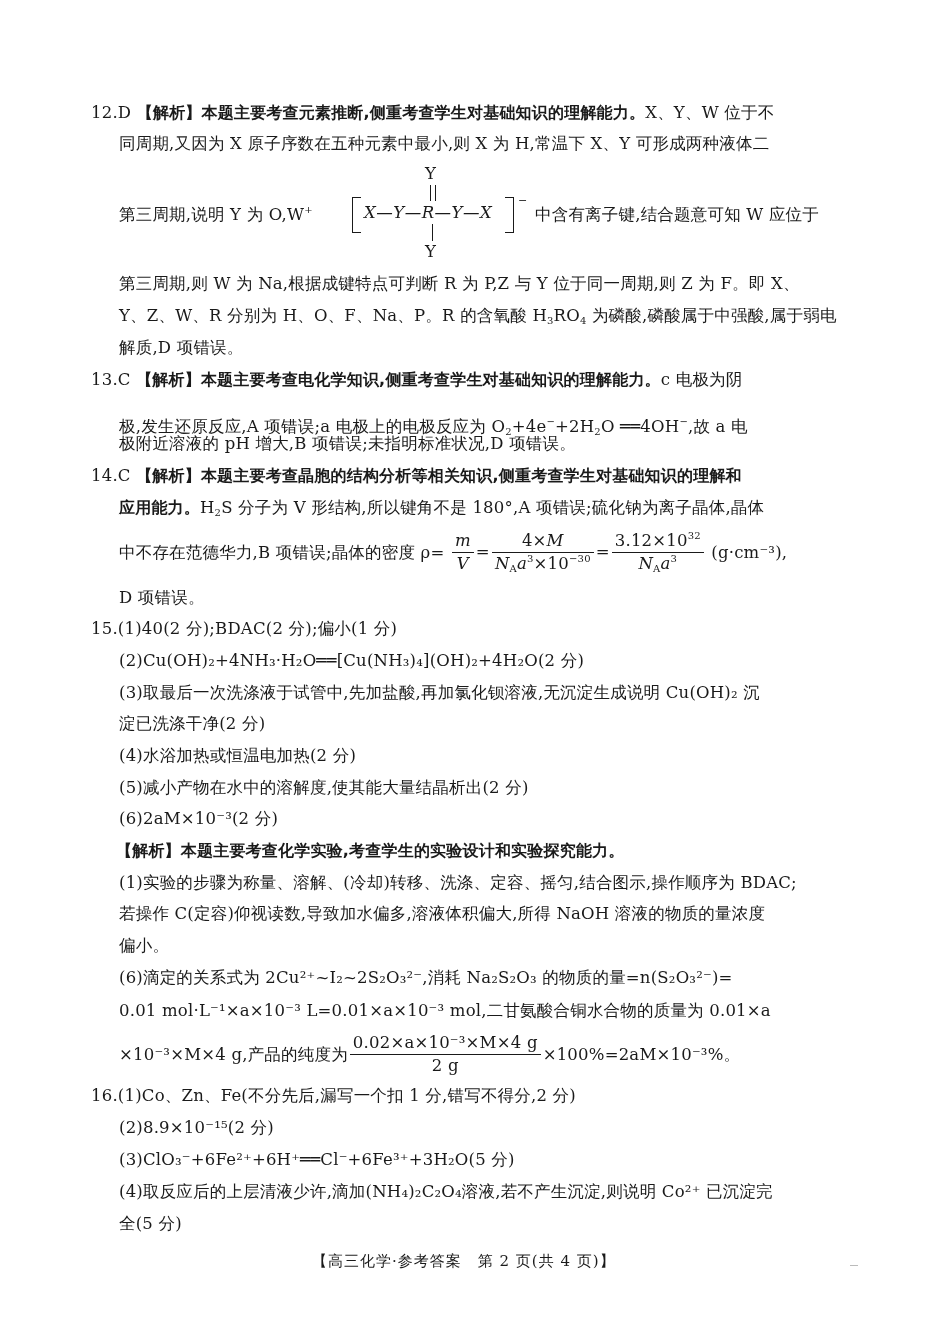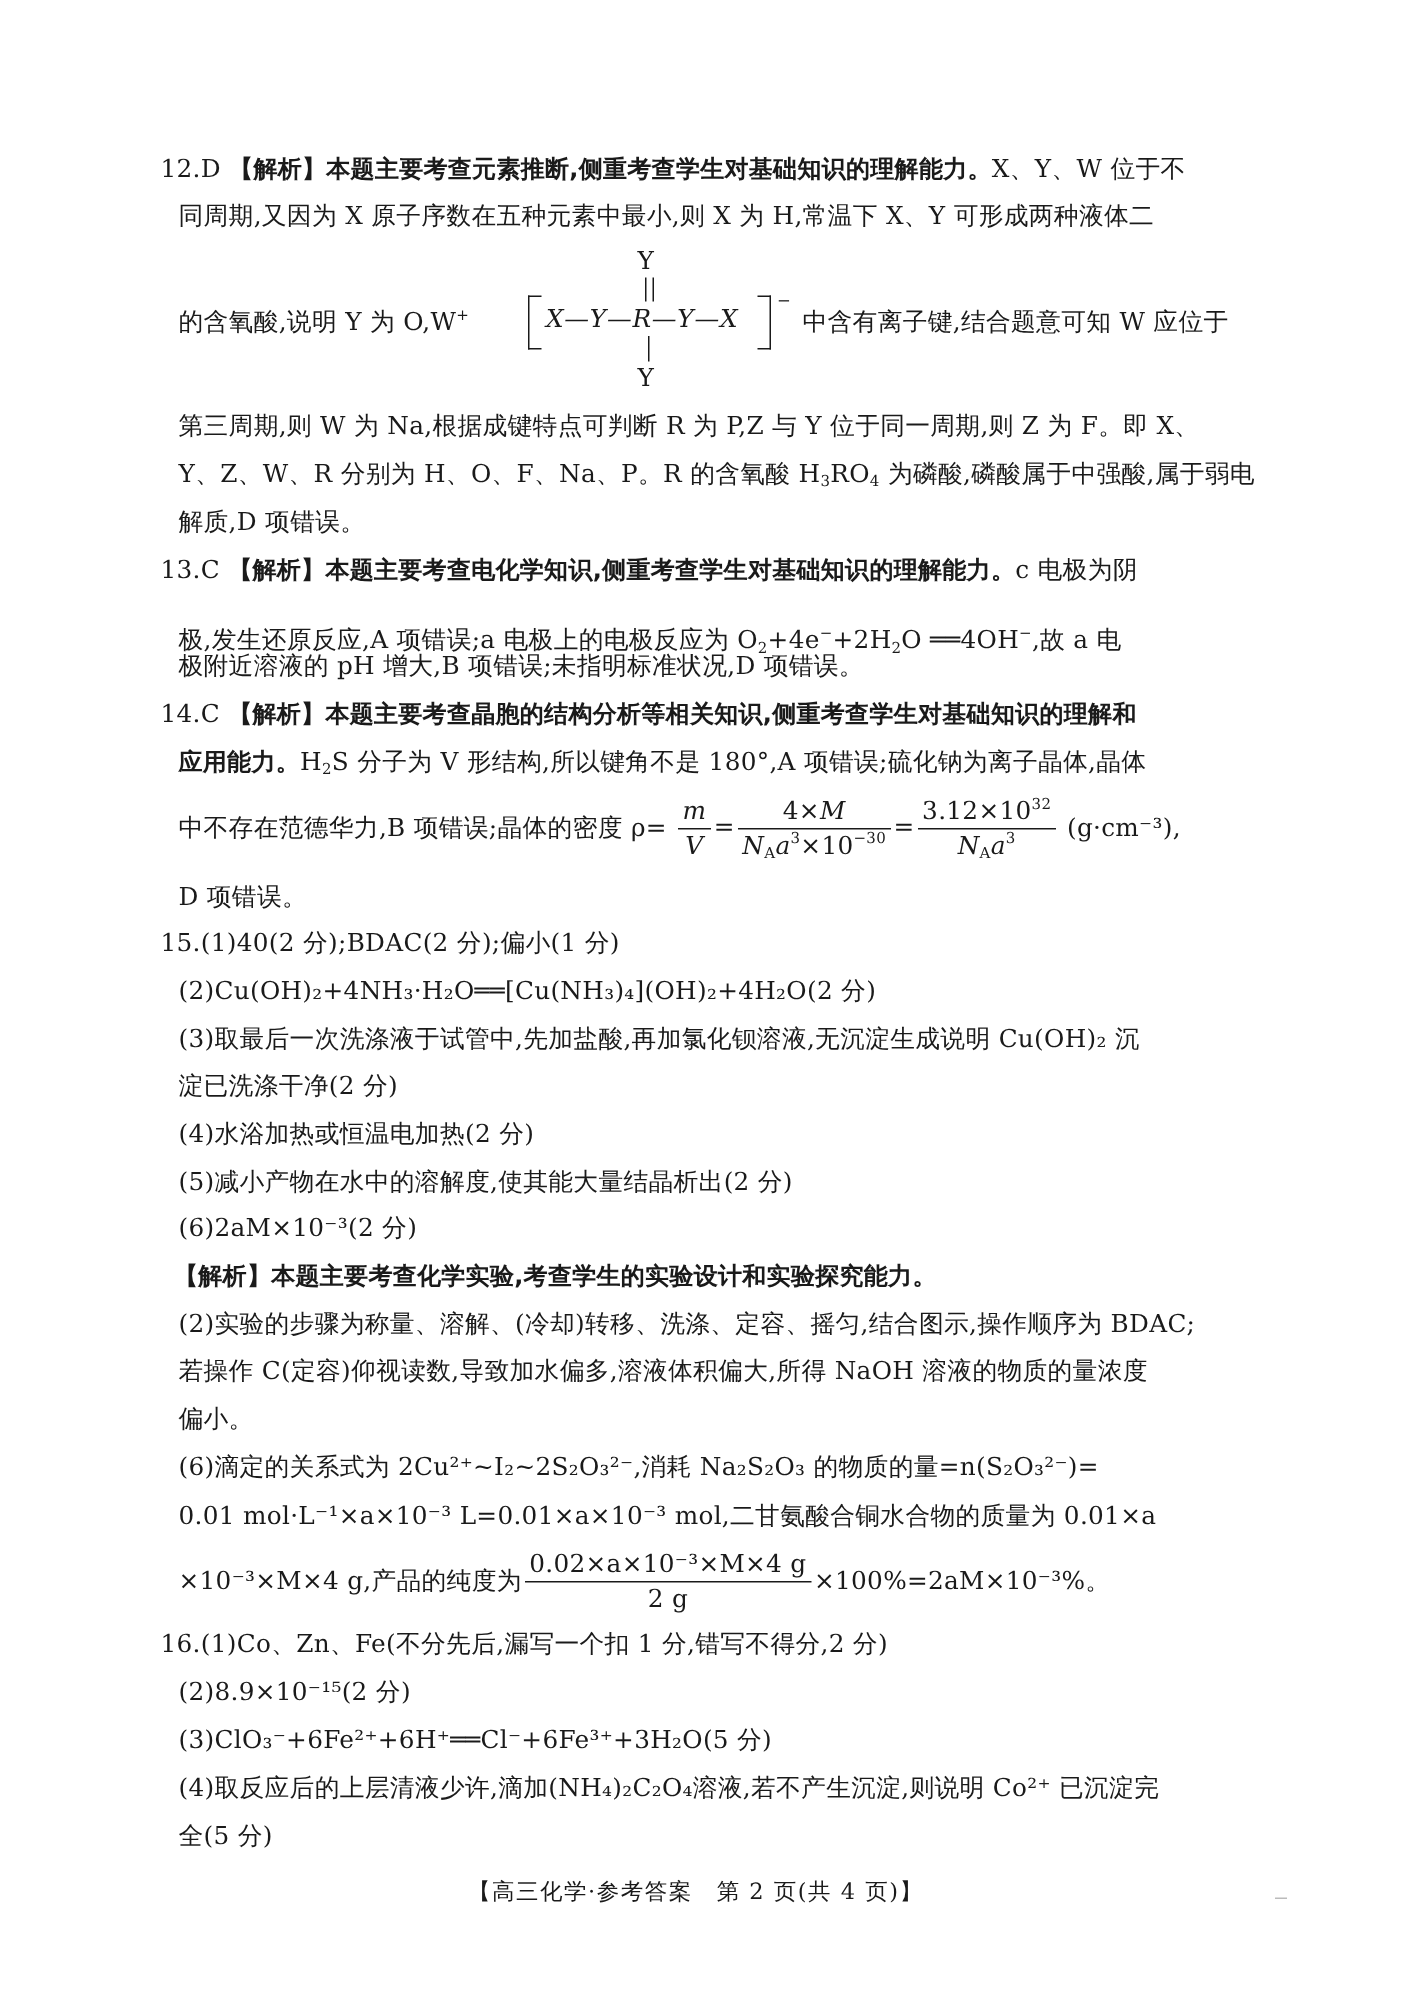--- a/index.html
+++ b/index.html
@@ -1,20 +1,20 @@
 <!DOCTYPE html>
 <html><head>
 <meta charset="utf-8">
 <style>
   html, body { margin:0; padding:0; background:#ffffff; }
   body { width:950px; height:1336px; position:relative; overflow:hidden;
          font-family:"DejaVu Serif","Liberation Serif",serif; color:#1a1a1a; }
   .page { position:absolute; left:0; top:0; width:950px; height:1336px; }
   .line { position:absolute; left:119px; font-size:16.5px; line-height:22px; white-space:nowrap; letter-spacing:0.2px; }
-  .first { left:91px;margin-left:16px; }
+  .first { left:91px; }
   .b { font-family:"DejaVu Sans","Liberation Sans",sans-serif; font-weight:bold; font-size:16px; }
   sub, sup { font-size:10px; line-height:0; }
   sub { vertical-align:-3px; } sup { vertical-align:7px; }
   i { font-style:italic; }
   .frac { display:inline-block; vertical-align:middle; text-align:center; margin:0 2px; }
   .frac .num { display:block; border-bottom:1px solid #1a1a1a; padding:0 3px; line-height:22px; }
   .frac .den { display:block; line-height:22px; padding:0 3px; }
   .struct { position:absolute; font-size:16.5px; }
   .bracket { position:absolute; border:1.5px solid #1a1a1a; width:8px; height:34px; }
   .footer { position:absolute; top:1252px; left:312px; font-size:15px; letter-spacing:1px; }
@@ -25,21 +25,21 @@
 
 <div class="page">
 
   <div class="line first" style="top:102px">
     <span>12.D</span>
     <span class="b">【解析】本题主要考查元素推断,侧重考查学生对基础知识的理解能力。</span><span>X、Y、W 位于不</span>
   </div>
   <div class="line" style="top:133px">同周期,又因为 X 原子序数在五种元素中最小,则 X 为 H,常温下 X、Y 可形成两种液体二</div>
 
   <div class="line" style="top:204px">
-    <span>的含氧酸,说明 Y 为 O,W</span><sup>+</sup>
+    <span>第三周期,说明 Y 为 O,W</span><sup>+</sup>
   </div>
   <div>
     <div class="bracket" style="left:352px;top:197px;border-right:none;"></div>
     <div class="struct" style="left:425px;top:164px;">Y</div>
     <div style="position:absolute;left:430px;top:185px;width:4px;height:16px;border-left:1px solid #1a1a1a;border-right:1px solid #1a1a1a;"></div>
     <div class="struct" style="left:364px;top:203px;letter-spacing:0.5px;font-style:italic;">X—Y—R—Y—X</div>
     <div style="position:absolute;left:432px;top:224px;width:1px;height:17px;background:#1a1a1a;"></div>
     <div class="struct" style="left:425px;top:242px;">Y</div>
     <div class="bracket" style="left:505px;top:197px;border-left:none;"></div>
     <div class="struct" style="left:518px;top:194px;font-size:11px;">−</div>
@@ -76,21 +76,21 @@
   <div class="line" style="top:587px">D 项错误。</div>
 
   <div class="line first" style="top:618px">15.(1)40(2 分);BDAC(2 分);偏小(1 分)</div>
   <div class="line" style="top:650px">(2)Cu(OH)₂+4NH₃·H₂O══[Cu(NH₃)₄](OH)₂+4H₂O(2 分)</div>
   <div class="line" style="top:682px">(3)取最后一次洗涤液于试管中,先加盐酸,再加氯化钡溶液,无沉淀生成说明 Cu(OH)₂ 沉</div>
   <div class="line" style="top:713px">淀已洗涤干净(2 分)</div>
   <div class="line" style="top:745px">(4)水浴加热或恒温电加热(2 分)</div>
   <div class="line" style="top:777px">(5)减小产物在水中的溶解度,使其能大量结晶析出(2 分)</div>
   <div class="line" style="top:808px">(6)2aM×10⁻³(2 分)</div>
   <div class="line b" style="top:840px;left:116px">【解析】本题主要考查化学实验,考查学生的实验设计和实验探究能力。</div>
-  <div class="line" style="top:872px">(2)实验的步骤为称量、溶解、(冷却)转移、洗涤、定容、摇匀,结合图示,操作顺序为 BDAC;</div>
+  <div class="line" style="top:872px">(1)实验的步骤为称量、溶解、(冷却)转移、洗涤、定容、摇匀,结合图示,操作顺序为 BDAC;</div>
   <div class="line" style="top:903px">若操作 C(定容)仰视读数,导致加水偏多,溶液体积偏大,所得 NaOH 溶液的物质的量浓度</div>
   <div class="line" style="top:935px">偏小。</div>
   <div class="line" style="top:967px">(6)滴定的关系式为 2Cu²⁺~I₂~2S₂O₃²⁻,消耗 Na₂S₂O₃ 的物质的量=n(S₂O₃²⁻)=</div>
   <div class="line" style="top:1000px">0.01 mol·L⁻¹×a×10⁻³ L=0.01×a×10⁻³ mol,二甘氨酸合铜水合物的质量为 0.01×a</div>
   <div class="line" style="top:1032px">
     <span style="vertical-align:middle">×10⁻³×M×4 g,产品的纯度为</span><span class="frac"><span class="num">0.02×a×10⁻³×M×4 g</span><span class="den">2 g</span></span><span style="vertical-align:middle">×100%=2aM×10⁻³%。</span>
   </div>
 
   <div class="line first" style="top:1085px">16.(1)Co、Zn、Fe(不分先后,漏写一个扣 1 分,错写不得分,2 分)</div>
   <div class="line" style="top:1117px">(2)8.9×10⁻¹⁵(2 分)</div>

